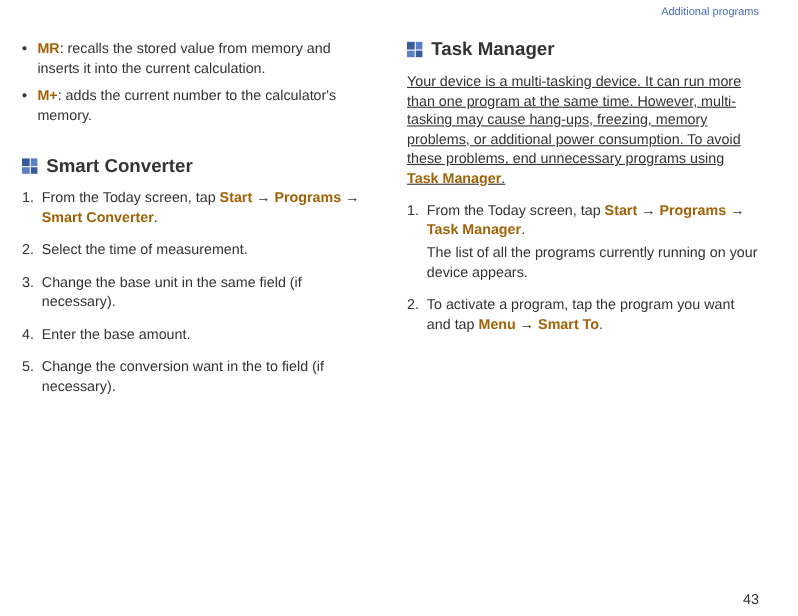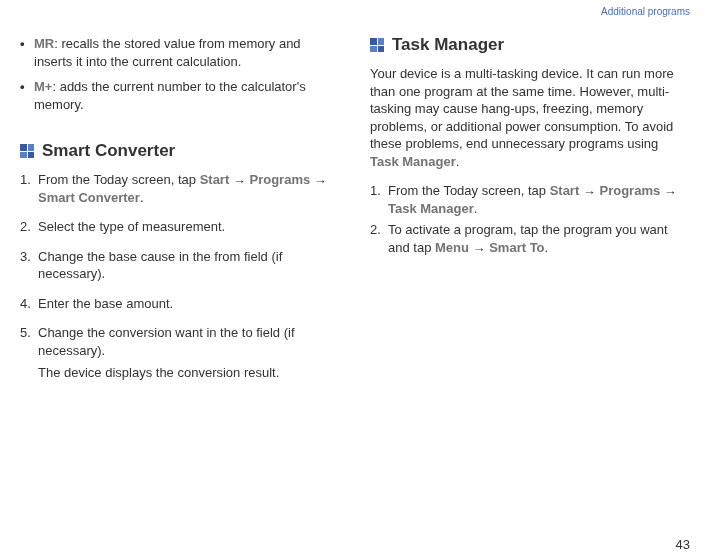--- a/index.html
+++ b/index.html
@@ -74,22 +74,23 @@
   .num-item .txt { flex: 1; }
   .sub-para {
     margin-left: 18px;
     margin-top: 4px;
     margin-bottom: 12px;
     line-height: 1.35;
   }
   .intro-para {
     line-height: 1.35;
     margin-bottom: 12px;
+    text-decoration: underline;
   }
-  b { font-weight: bold; color: #737373; }
+  b { font-weight: bold; color: #a16207; }
 </style>
 </head>
 <body>
 
 <div class="header-label">Additional programs</div>
 
 <div class="columns">
 
   <div class="col">
 
@@ -119,38 +120,37 @@
 
     <div class="num-item">
       <div class="num">1.</div>
       <div class="txt">
         <span>From the Today screen, tap </span><b>Start</b><span> → </span><b>Programs</b><span> → </span><b>Smart Converter</b><span>.</span>
       </div>
     </div>
 
     <div class="num-item">
       <div class="num">2.</div>
-      <div class="txt">Select the type of measurement.</div>
+      <div class="txt">Select the time of measurement.</div>
     </div>
 
     <div class="num-item">
       <div class="num">3.</div>
-      <div class="txt">Change the base cause in the from field (if necessary).</div>
+      <div class="txt">Change the base unit in the same field (if necessary).</div>
     </div>
 
     <div class="num-item">
       <div class="num">4.</div>
       <div class="txt">Enter the base amount.</div>
     </div>
 
     <div class="num-item" style="margin-bottom:4px;">
       <div class="num">5.</div>
       <div class="txt">Change the conversion want in the to field (if necessary).</div>
     </div>
-    <div class="sub-para">The device displays the conversion result.</div>
 
   </div>
 
   <div class="col">
 
     <div class="section-heading first">
       <span class="heading-icon">
         <span class="dark"></span>
           <span></span>
           <span></span>
@@ -162,20 +162,21 @@
     <div class="intro-para">
       <span>Your device is a multi-tasking device. It can run more than one program at the same time. However, multi-tasking may cause hang-ups, freezing, memory problems, or additional power consumption. To avoid these problems, end unnecessary programs using </span><b>Task Manager</b><span>.</span>
     </div>
 
     <div class="num-item" style="margin-bottom:4px;">
       <div class="num">1.</div>
       <div class="txt">
         <span>From the Today screen, tap </span><b>Start</b><span> → </span><b>Programs</b><span> → </span><b>Task Manager</b><span>.</span>
       </div>
     </div>
+    <div class="sub-para">The list of all the programs currently running on your device appears.</div>
 
     <div class="num-item" style="margin-bottom:4px;">
       <div class="num">2.</div>
       <div class="txt">
         <span>To activate a program, tap the program you want and tap </span><b>Menu</b><span> → </span><b>Smart To</b><span>.</span>
       </div>
     </div>
 
   </div>
 </div>

